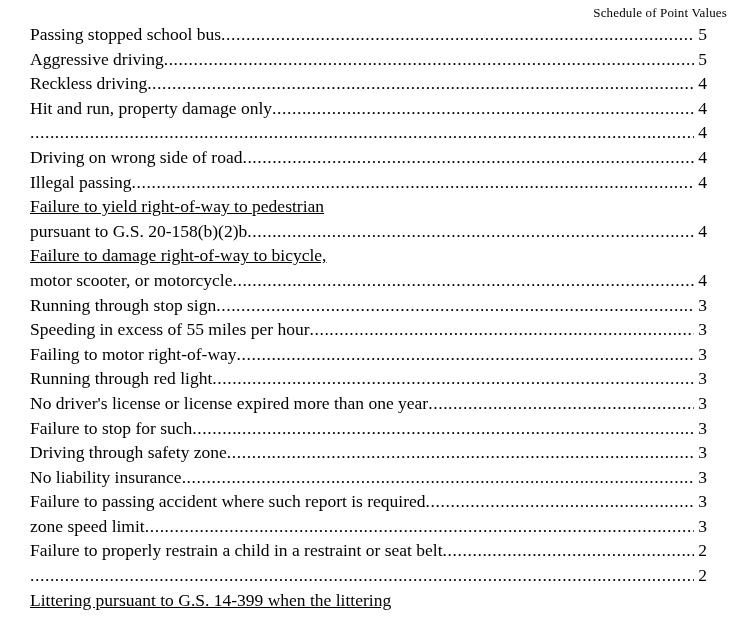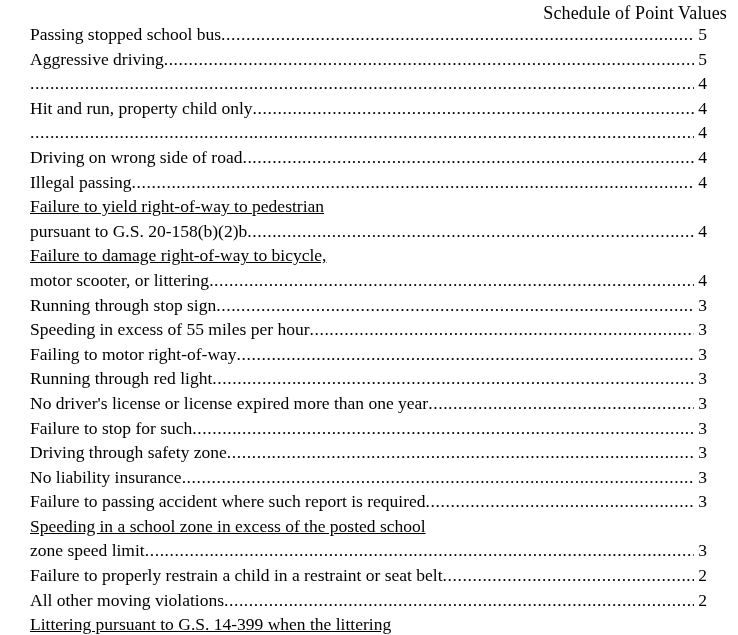--- a/index.html
+++ b/index.html
@@ -24,21 +24,21 @@
     padding: 0;
   }
 
   
   .doc-header {
     position: absolute;
     top: 1px;
     left: 0;
     width: 727px;
     text-align: right;
-    font-size: 18px;
+    font-size: 13px;
     line-height: 24.6px;
     letter-spacing: 0.15px;
     white-space: nowrap;
   }
 
   
   .schedule {
     position: absolute;
     top: 22px;
     left: 30px;
@@ -106,27 +106,28 @@
       </div>
       <div class="entry">
         <div class="leader-row">
           <span class="entry-text">Aggressive driving</span>
           <span class="leader" aria-hidden="true"></span>
           <span class="points">5</span>
         </div>
       </div>
       <div class="entry">
         <div class="leader-row">
-          <span class="leader" aria-hidden="true"></span>
-          <span class="points">4</span>
-        </div>
-      </div>
-      <div class="entry">
-        <div class="leader-row">
-          <span class="entry-text">Hit and run, property child only</span>
+          <span class="entry-text">Reckless driving</span>
+          <span class="leader" aria-hidden="true"></span>
+          <span class="points">4</span>
+        </div>
+      </div>
+      <div class="entry">
+        <div class="leader-row">
+          <span class="entry-text">Hit and run, property damage only</span>
           <span class="leader" aria-hidden="true"></span>
           <span class="points">4</span>
         </div>
       </div>
       <div class="entry">
         <div class="leader-row">
           <span class="leader" aria-hidden="true"></span>
           <span class="points">4</span>
         </div>
       </div>
@@ -148,21 +149,21 @@
         <div class="entry-cont">Failure to yield right-of-way to pedestrian</div>
         <div class="leader-row">
           <span class="entry-text">pursuant to G.S. 20-158(b)(2)b</span>
           <span class="leader" aria-hidden="true"></span>
           <span class="points">4</span>
         </div>
       </div>
       <div class="entry">
         <div class="entry-cont">Failure to damage right-of-way to bicycle,</div>
         <div class="leader-row">
-          <span class="entry-text">motor scooter, or littering</span>
+          <span class="entry-text">motor scooter, or motorcycle</span>
           <span class="leader" aria-hidden="true"></span>
           <span class="points">4</span>
         </div>
       </div>
       <div class="entry">
         <div class="leader-row">
           <span class="entry-text">Running through stop sign</span>
           <span class="leader" aria-hidden="true"></span>
           <span class="points">3</span>
         </div>
@@ -217,37 +218,35 @@
         </div>
       </div>
       <div class="entry">
         <div class="leader-row">
           <span class="entry-text">Failure to passing accident where such report is required</span>
           <span class="leader" aria-hidden="true"></span>
           <span class="points">3</span>
         </div>
       </div>
       <div class="entry">
-        <div class="entry-cont">Speeding in a school zone in excess of the posted school</div>
         <div class="leader-row">
           <span class="entry-text">zone speed limit</span>
           <span class="leader" aria-hidden="true"></span>
           <span class="points">3</span>
         </div>
       </div>
       <div class="entry">
         <div class="leader-row">
           <span class="entry-text">Failure to properly restrain a child in a restraint or seat belt</span>
           <span class="leader" aria-hidden="true"></span>
           <span class="points">2</span>
         </div>
       </div>
       <div class="entry">
         <div class="leader-row">
-          <span class="entry-text">All other moving violations</span>
           <span class="leader" aria-hidden="true"></span>
           <span class="points">2</span>
         </div>
       </div>
       <div class="entry">
         <div class="entry-cont">Littering pursuant to G.S. 14-399 when the littering</div>
       </div>
     </div>
 
 </div>

